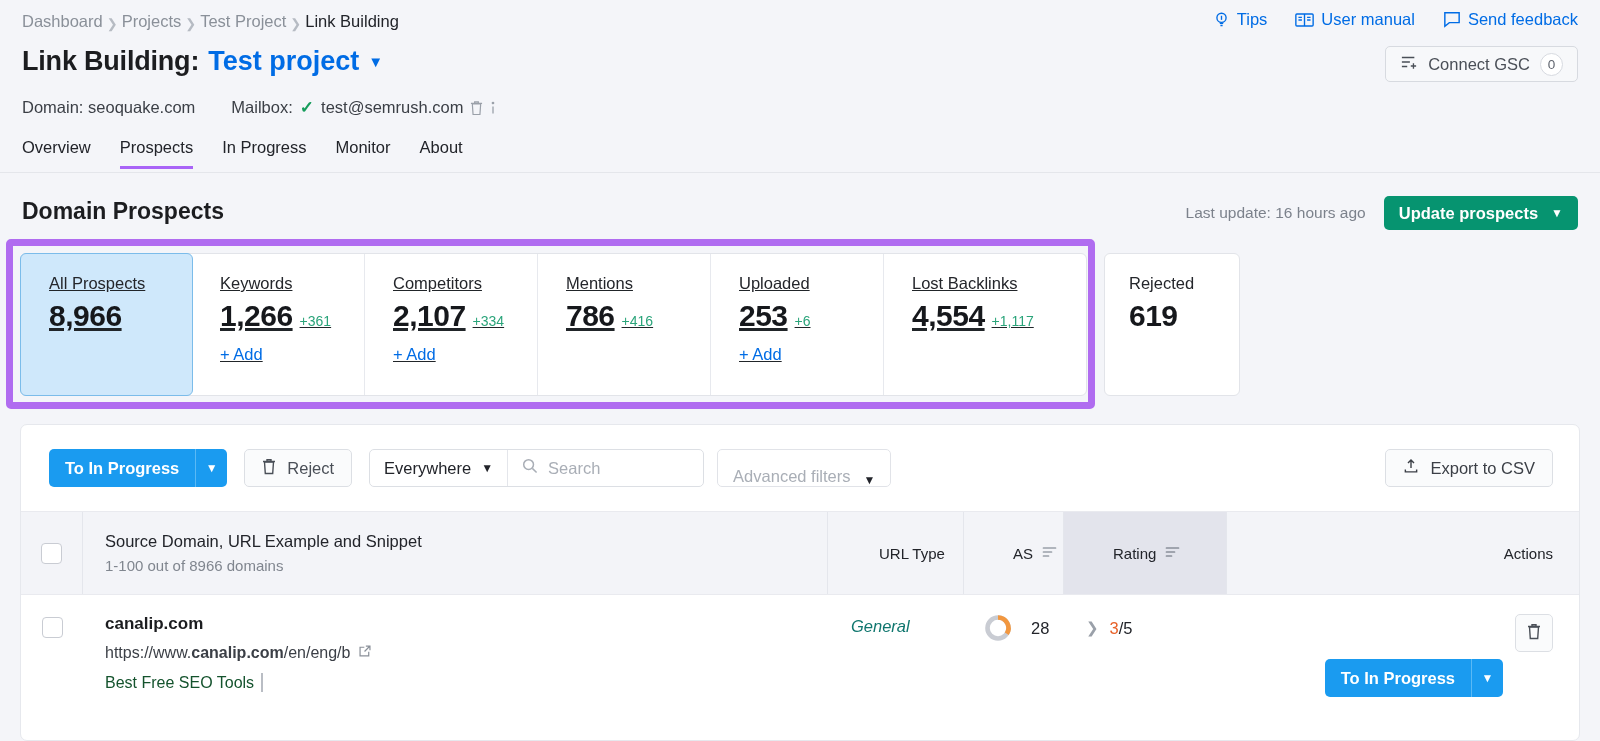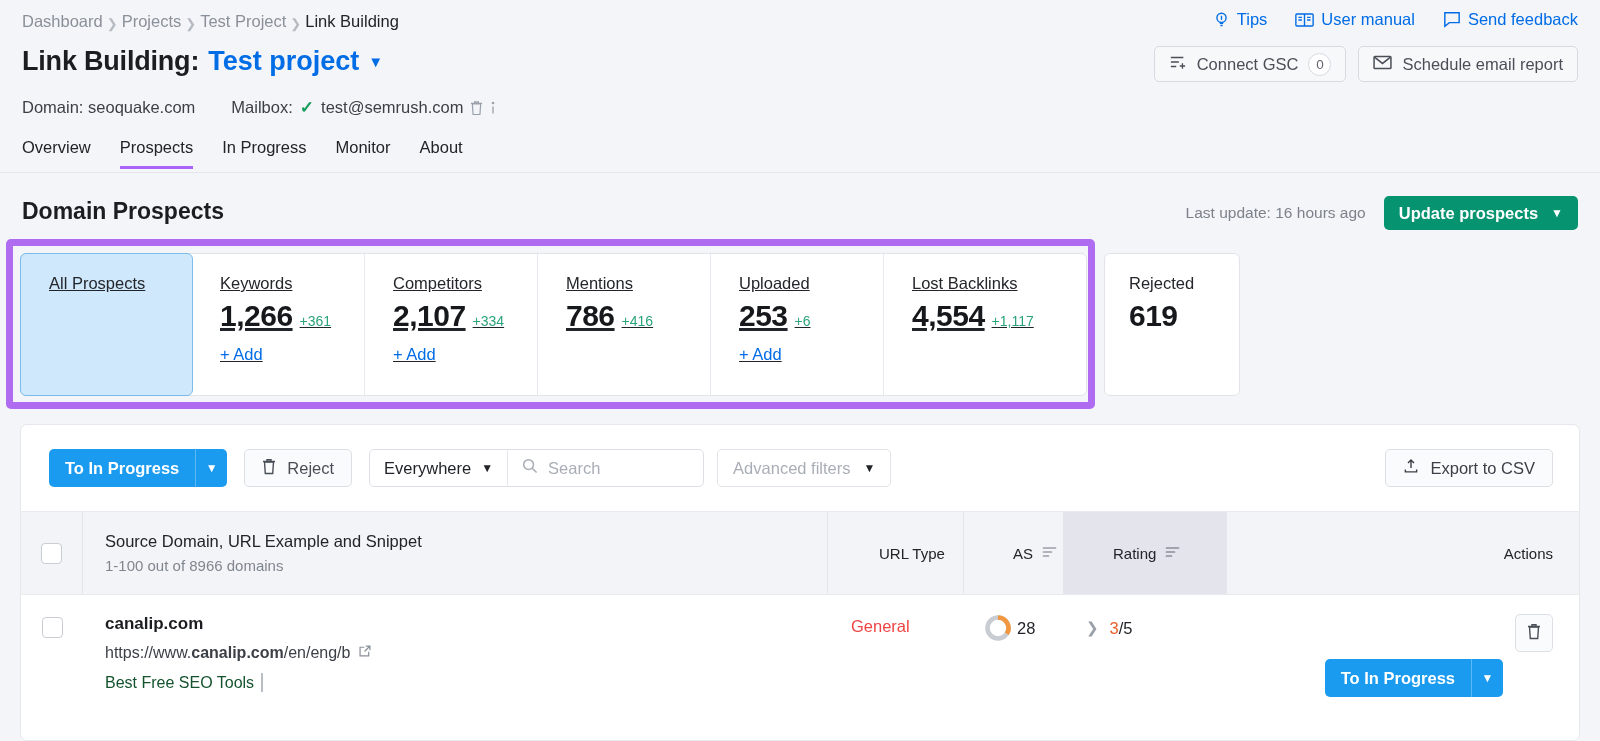--- a/index.html
+++ b/index.html
@@ -182,21 +182,21 @@
     font-size: 16.5px; color: #22242a; cursor: pointer;
     border-right: 1px solid #e4e6eb;
   }
   .search-wrap { display: flex; align-items: center; gap: 10px; padding: 0 14px; width: 195px; }
   .search-input {
     border: none; outline: none; background: transparent;
     font-size: 16.5px; font-family: inherit; color: #22242a; width: 100%;
   }
   .search-input::placeholder { color: #a9aeb6; }
   .btn-advanced {
-    display: flex; align-items: center; gap: 13px;
+    display: flex; align-items: flex-end; gap: 13px;
     height: 38px; padding: 0 15px;
     border: 1px solid #e1e3e8; border-radius: 5px;
     background: #fff; color: #a9aeb6; font-size: 16.5px; cursor: pointer;
   }
   .btn-export {
     display: flex; align-items: center; gap: 11px;
     height: 38px; padding: 0 17px; margin-left: auto;
     border: 1px solid #dcdfe4; border-radius: 5px;
     background: #fafbfc; color: #3b3f46; font-size: 16.5px; cursor: pointer;
   }
@@ -219,30 +219,30 @@
   .th-label { font-size: 15px; color: #22242a; margin-left: 28px; }
 
   .trow {
     position: absolute; left: 0; top: 170px; width: 1560px; height: 147px;
     display: flex; align-items: stretch;
   }
   .td { display: flex; }
   .td-check { width: 62px; justify-content: center; padding-top: 22px; }
   .td-domain { width: 745px; flex-direction: column; padding: 19px 0 0 22px; }
   .td-urltype { width: 136px; padding: 22px 0 0 23px; }
-  .td-as { width: 100px; padding: 18px 0 0 19px; align-items: flex-start; gap: 4px; }
+  .td-as { width: 100px; padding: 18px 0 0 19px; align-items: flex-start; gap: 18px; }
   .td-rating { width: 163px; padding: 22px 0 0 22px; align-items: flex-start; gap: 11px; }
   .td-actions { flex: 1; justify-content: flex-end; padding: 19px 28px 0 0; gap: 12px; }
 
   .row-domain { font-size: 17px; font-weight: bold; color: #1c1d20; cursor: pointer; }
   .row-url { margin-top: 10px; font-size: 16px; color: #3b3f46; display: flex; align-items: center; gap: 8px; }
   .row-url b { font-weight: bold; }
   .row-snippet { margin-top: 11px; font-size: 16px; color: #14532d; display: flex; align-items: center; }
   .snip-caret { display: inline-block; width: 1.5px; height: 19px; background: #b9bdc4; margin-left: 7px; }
-  .row-urltype { font-size: 16.5px; color: #ef4444; }
+  .row-urltype { font-size: 16.5px; color: #0f766e; font-style: italic; }
   .as-num { font-size: 16.5px; color: #22242a; line-height: 30px; }
   .rating-chevron { color: #9aa0a9; font-size: 15px; line-height: 22px; }
   .rating-val { font-size: 16.5px; line-height: 22px; }
   .rating-val .cur { color: #e8622a; }
   .rating-val .tot { color: #22242a; }
 
   .btn-trash-sq {
     width: 38px; height: 38px;
     border: 1px solid #dcdfe4; border-radius: 5px; background: #fafbfc;
     display: flex; align-items: center; justify-content: center; cursor: pointer;
@@ -312,29 +312,20 @@
   <div class="hdr-buttons">
     <div class="btn-outline">
       <span>
         <svg width="18" height="16" viewBox="0 0 20 18" fill="none" stroke="#4a4f57" stroke-width="1.6">
           <path d="M2 4h14M2 9h9M2 14h6"></path>
             <path d="M15 10.5v6M12 13.5h6" stroke-width="1.5"></path>
         </svg>
       </span>
       <span>Connect GSC</span>
       <span class="gsc-badge">0</span>
-    </div>
-    <div class="btn-outline">
-      <span>
-        <svg width="19" height="15" viewBox="0 0 20 16" fill="none" stroke="#4a4f57" stroke-width="1.6">
-          <rect x="1" y="1.5" width="18" height="13" rx="1"></rect>
-            <path d="M1.8 2.6L10 9l8.2-6.4"></path>
-        </svg>
-      </span>
-      <span>Schedule email report</span>
     </div>
   </div>
 
   <div class="meta-row">
     <span class="meta-item">Domain: seoquake.com</span>
     <span class="meta-item">
       <span>Mailbox:</span>
       <span class="check-ok">✓</span>
       <span>test@semrush.com</span>
       <span class="meta-icon">
@@ -368,20 +359,23 @@
       <span>Update prospects</span>
       <span class="caret-glyph">▼</span>
     </button>
   </div>
 
   <div class="highlight"></div>
 
   <div class="card-group">
     <div class="card active">
       <div class="card-label">All Prospects</div>
+      <div class="card-valrow">
+        <span class="card-value">8,966</span>
+      </div>
     </div>
     <div class="card">
       <div class="card-label">Keywords</div>
       <div class="card-valrow">
         <span class="card-value">1,266</span>
         <span class="card-delta">+361</span>
       </div>
       <div class="card-add">+ Add</div>
     </div>
     <div class="card">

